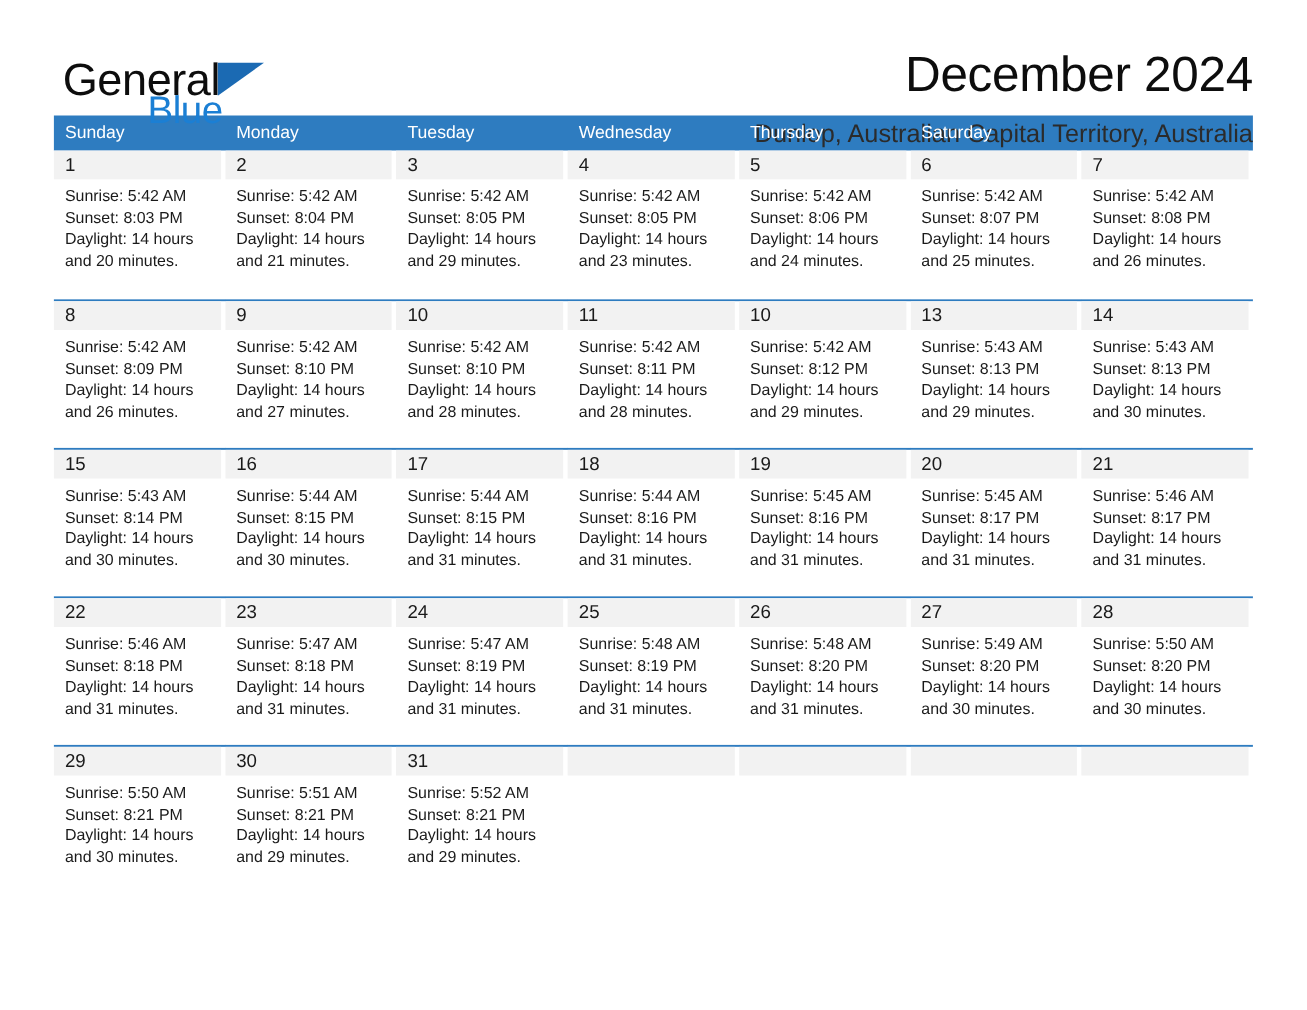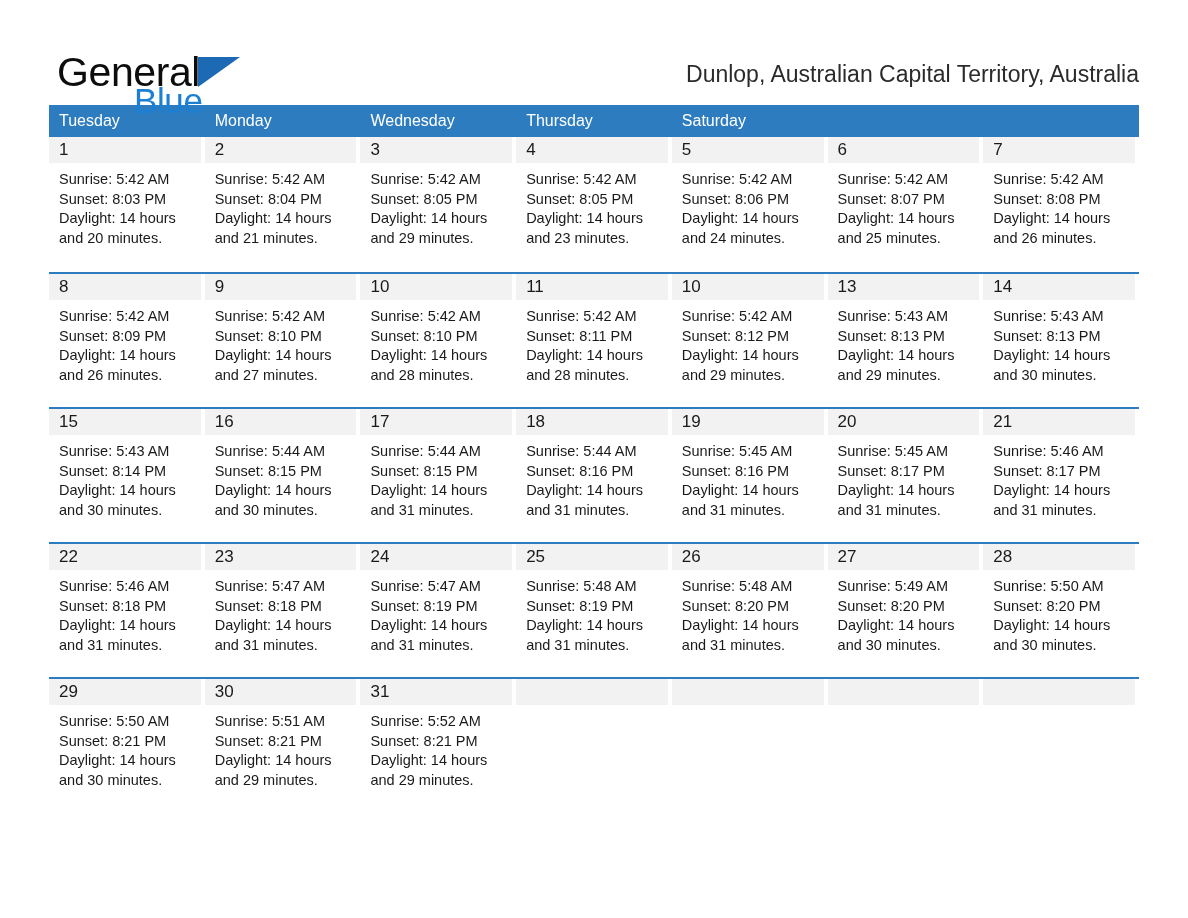--- a/index.html
+++ b/index.html
@@ -143,29 +143,31 @@
 
   <div class="header">
 
     <div class="logo">
       <span class="logo-general">General</span>
       <span class="logo-tri"></span>
       <span class="logo-blue">Blue</span>
     </div>
 
     <div class="title-block">
+      <div class="cal-title">December 2024</div>
       <div class="cal-subtitle">Dunlop, Australian Capital Territory, Australia</div>
     </div>
 
   </div>
 
   <div class="calendar">
     <div class="weekday-row">
+      <div class="weekday">Sunday</div>
+      <div class="weekday">Monday</div>
       <div class="weekday">Tuesday</div>
-      <div class="weekday">Monday</div>
       <div class="weekday">Wednesday</div>
       <div class="weekday">Thursday</div>
       <div class="weekday">Saturday</div>
     </div>
 
     <div id="weeks-container">
         <div class="week">
           <div class="daycell">
             <div class="daynum-band">
               <div class="daynum">1</div>

